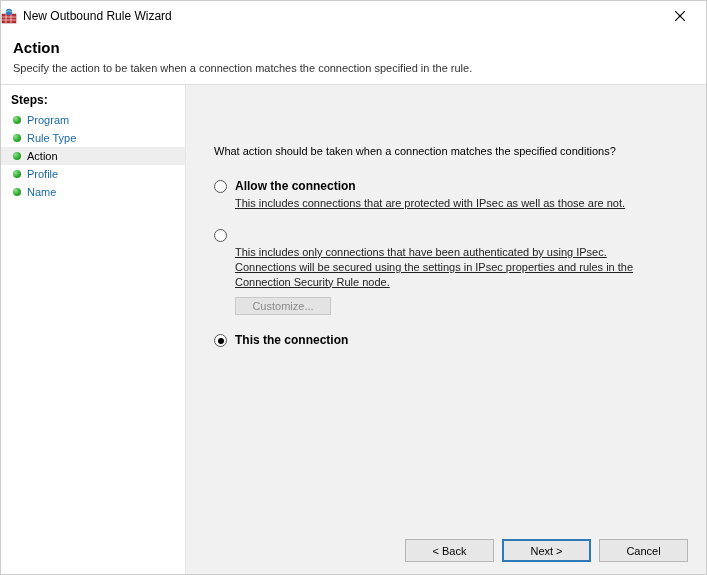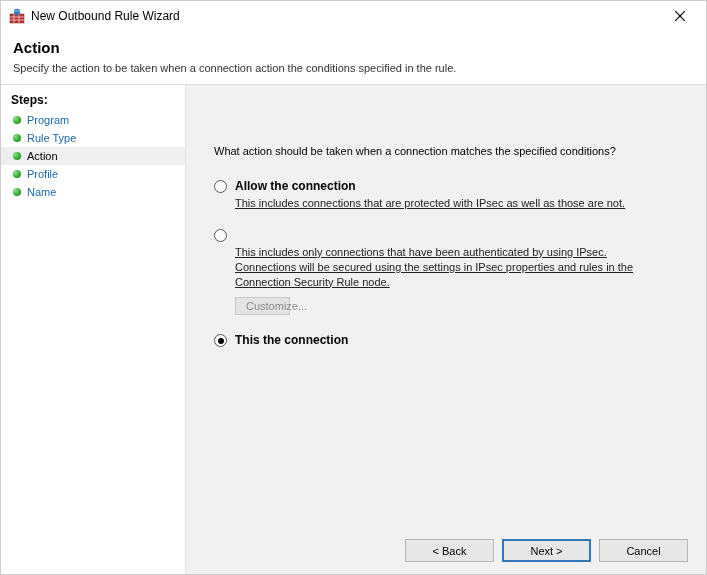--- a/index.html
+++ b/index.html
@@ -16,21 +16,21 @@
     box-sizing: border-box;
     display: flex;
     flex-direction: column;
     border: 1px solid #ccc;
   }
   
   .titlebar {
     height: 30px;
     display: flex;
     align-items: center;
-    padding: 0 6px 0 8px;
+    padding: 0 6px 0 0;
     box-sizing: border-box;
     background: #fff;
   }
   .titlebar .app-icon {
     width: 16px; height: 16px;
     margin-right: 6px;
     display: inline-flex; align-items: center; justify-content: center;
   }
   .titlebar .title {
     font-size: 12px;
@@ -150,21 +150,21 @@
     max-width: 430px;
     text-decoration: underline;
   }
   .customize-btn {
     margin: 8px 0 0 21px;
     padding: 2px 10px;
     font-size: 11px;
     background: #e3e3e3;
     border: 1px solid #c9c9c9;
     color: #8a8a8a;
-    width: 55px;
+    width: 96px;
     text-align: center;
     box-sizing: border-box;
   }
   .footer {
     margin-top: auto;
     display: flex;
     justify-content: flex-end;
     gap: 8px;
     padding-top: 12px;
   }
@@ -206,21 +206,21 @@
     <span class="close-btn">
       <svg width="10" height="10" viewBox="0 0 10 10">
         <line x1="0" y1="0" x2="10" y2="10" stroke="#000" stroke-width="1.2"></line>
         <line x1="10" y1="0" x2="0" y2="10" stroke="#000" stroke-width="1.2"></line>
       </svg>
     </span>
   </div>
 
   <div class="header">
     <h1>Action</h1>
-    <div class="subtitle">Specify the action to be taken when a connection action the conditions specified in the rule.</div>
+    <div class="subtitle">Specify the action to be taken when a connection matches the connection specified in the rule.</div>
   </div>
   <div class="divider"></div>
 
   <div class="body">
 
     <div class="sidebar">
       <div class="sidebar-header">Steps:</div>
 
       <div class="step link">
         <span class="bullet"></span>

